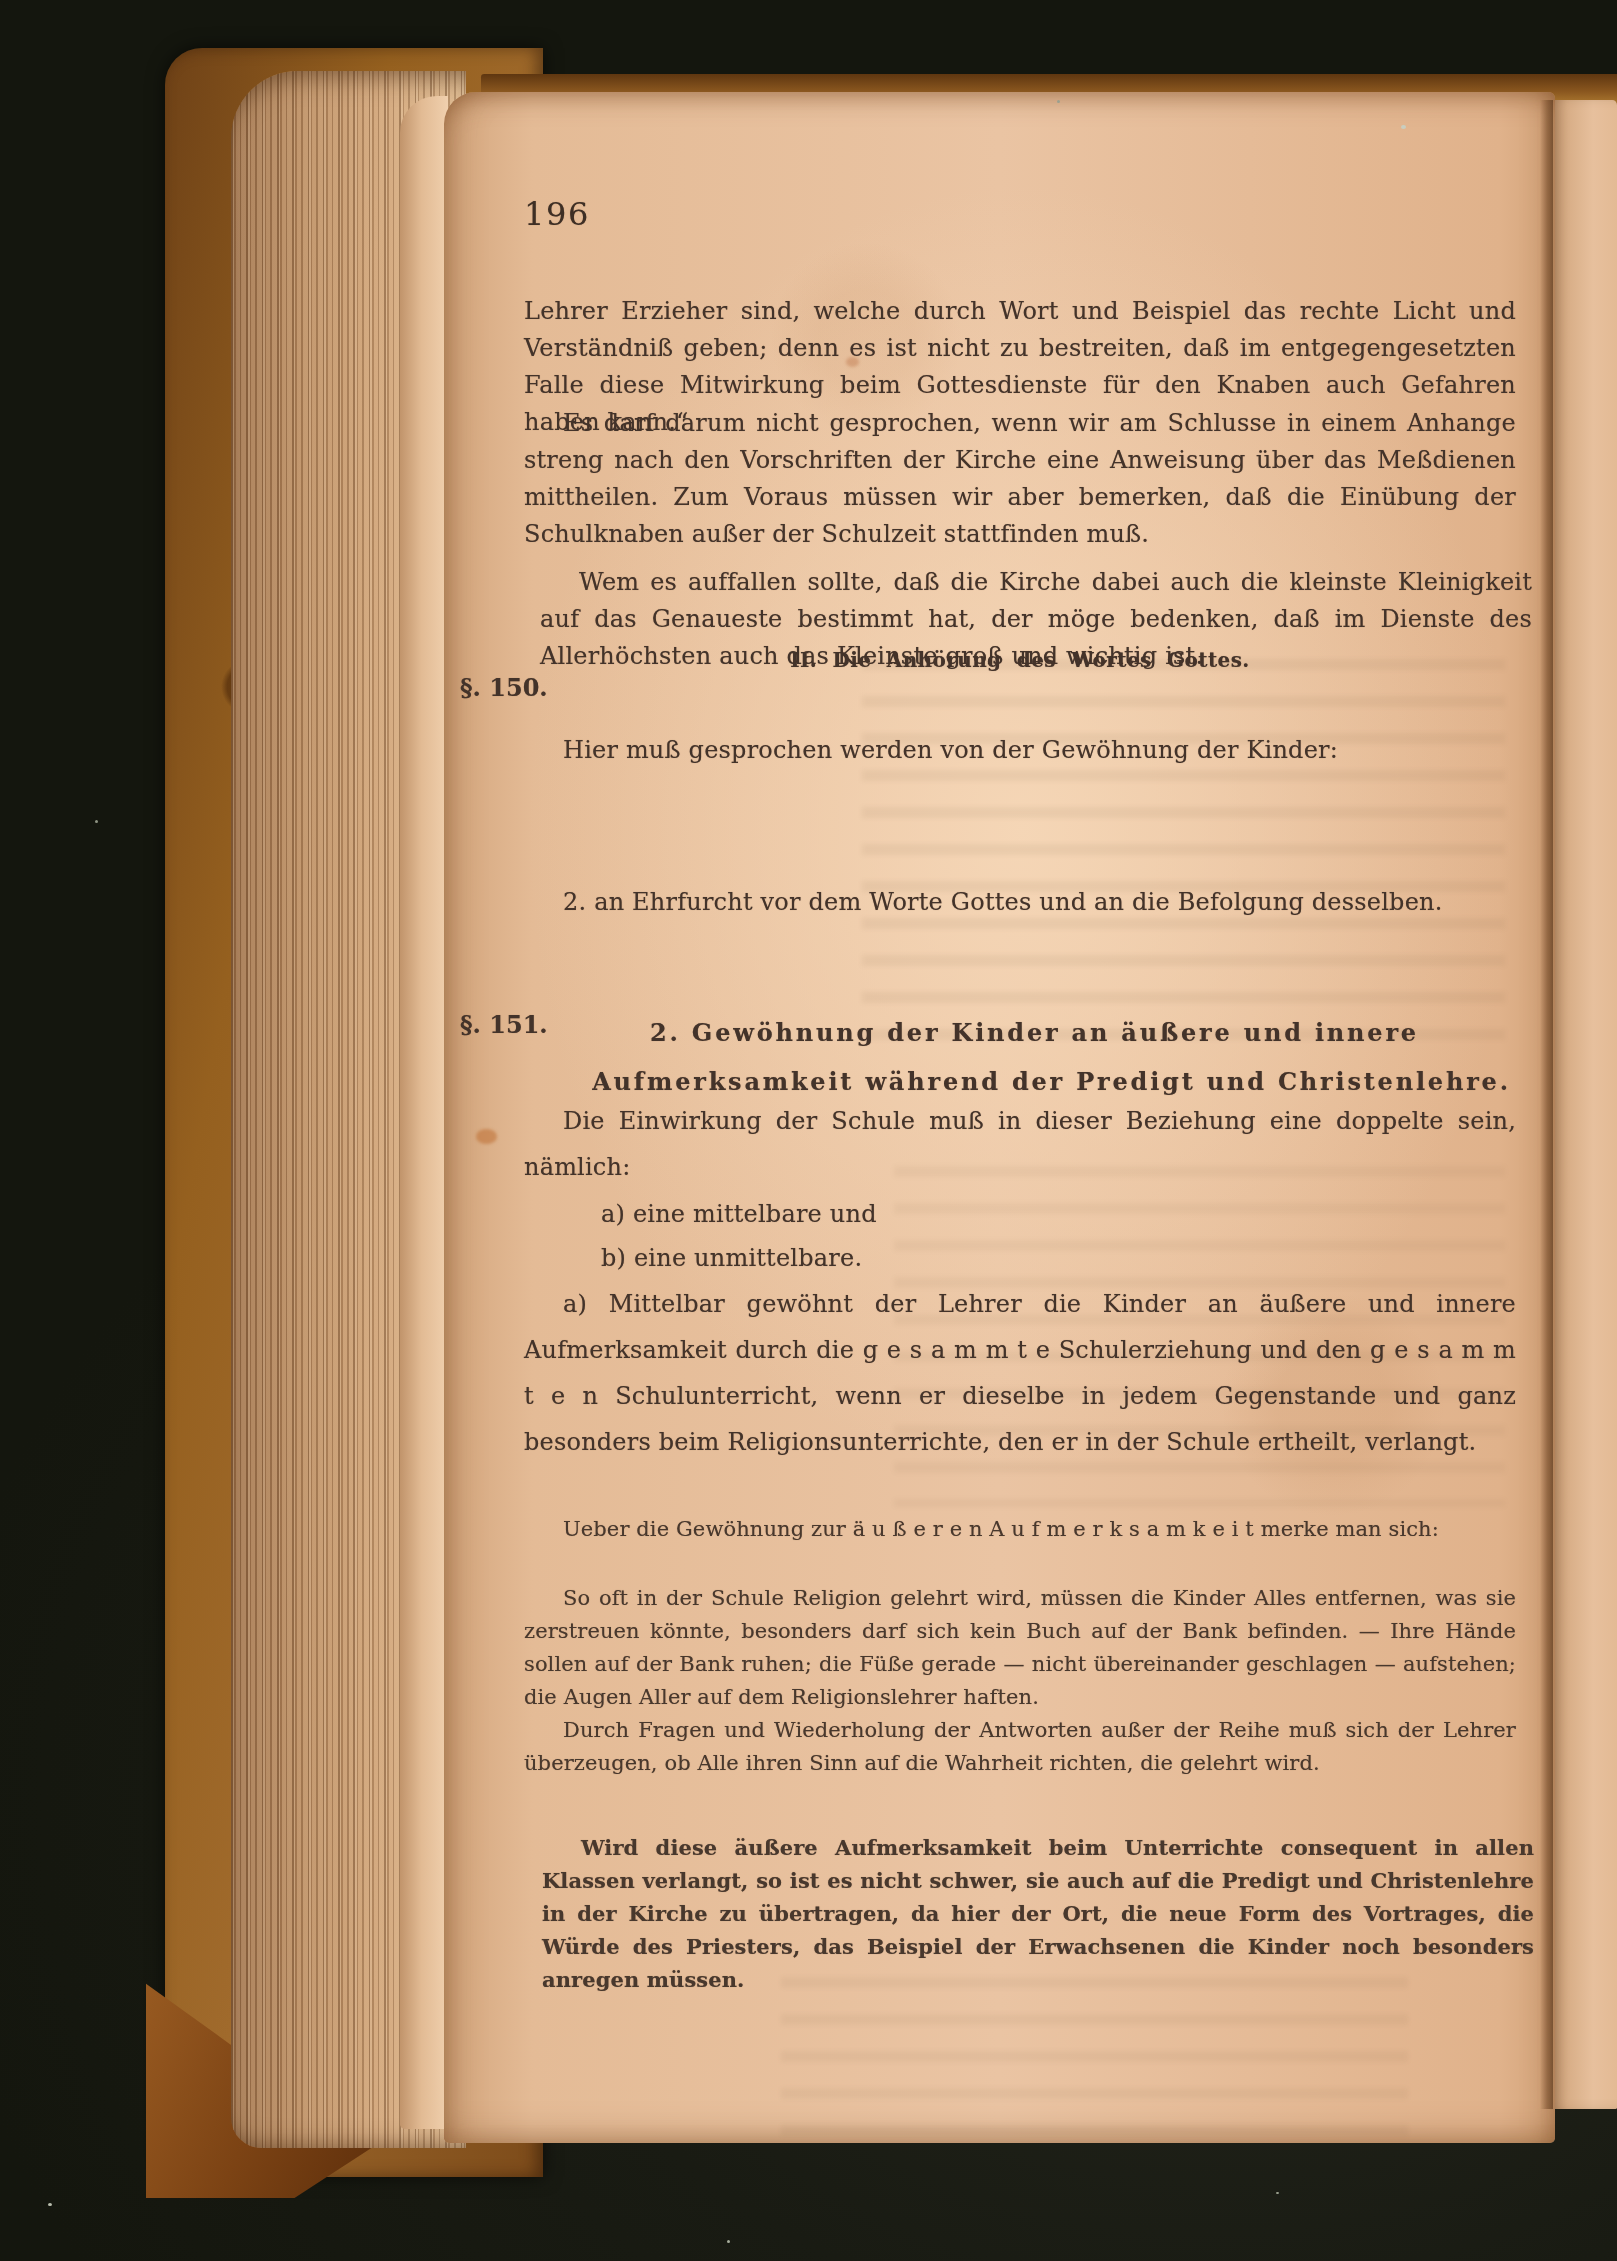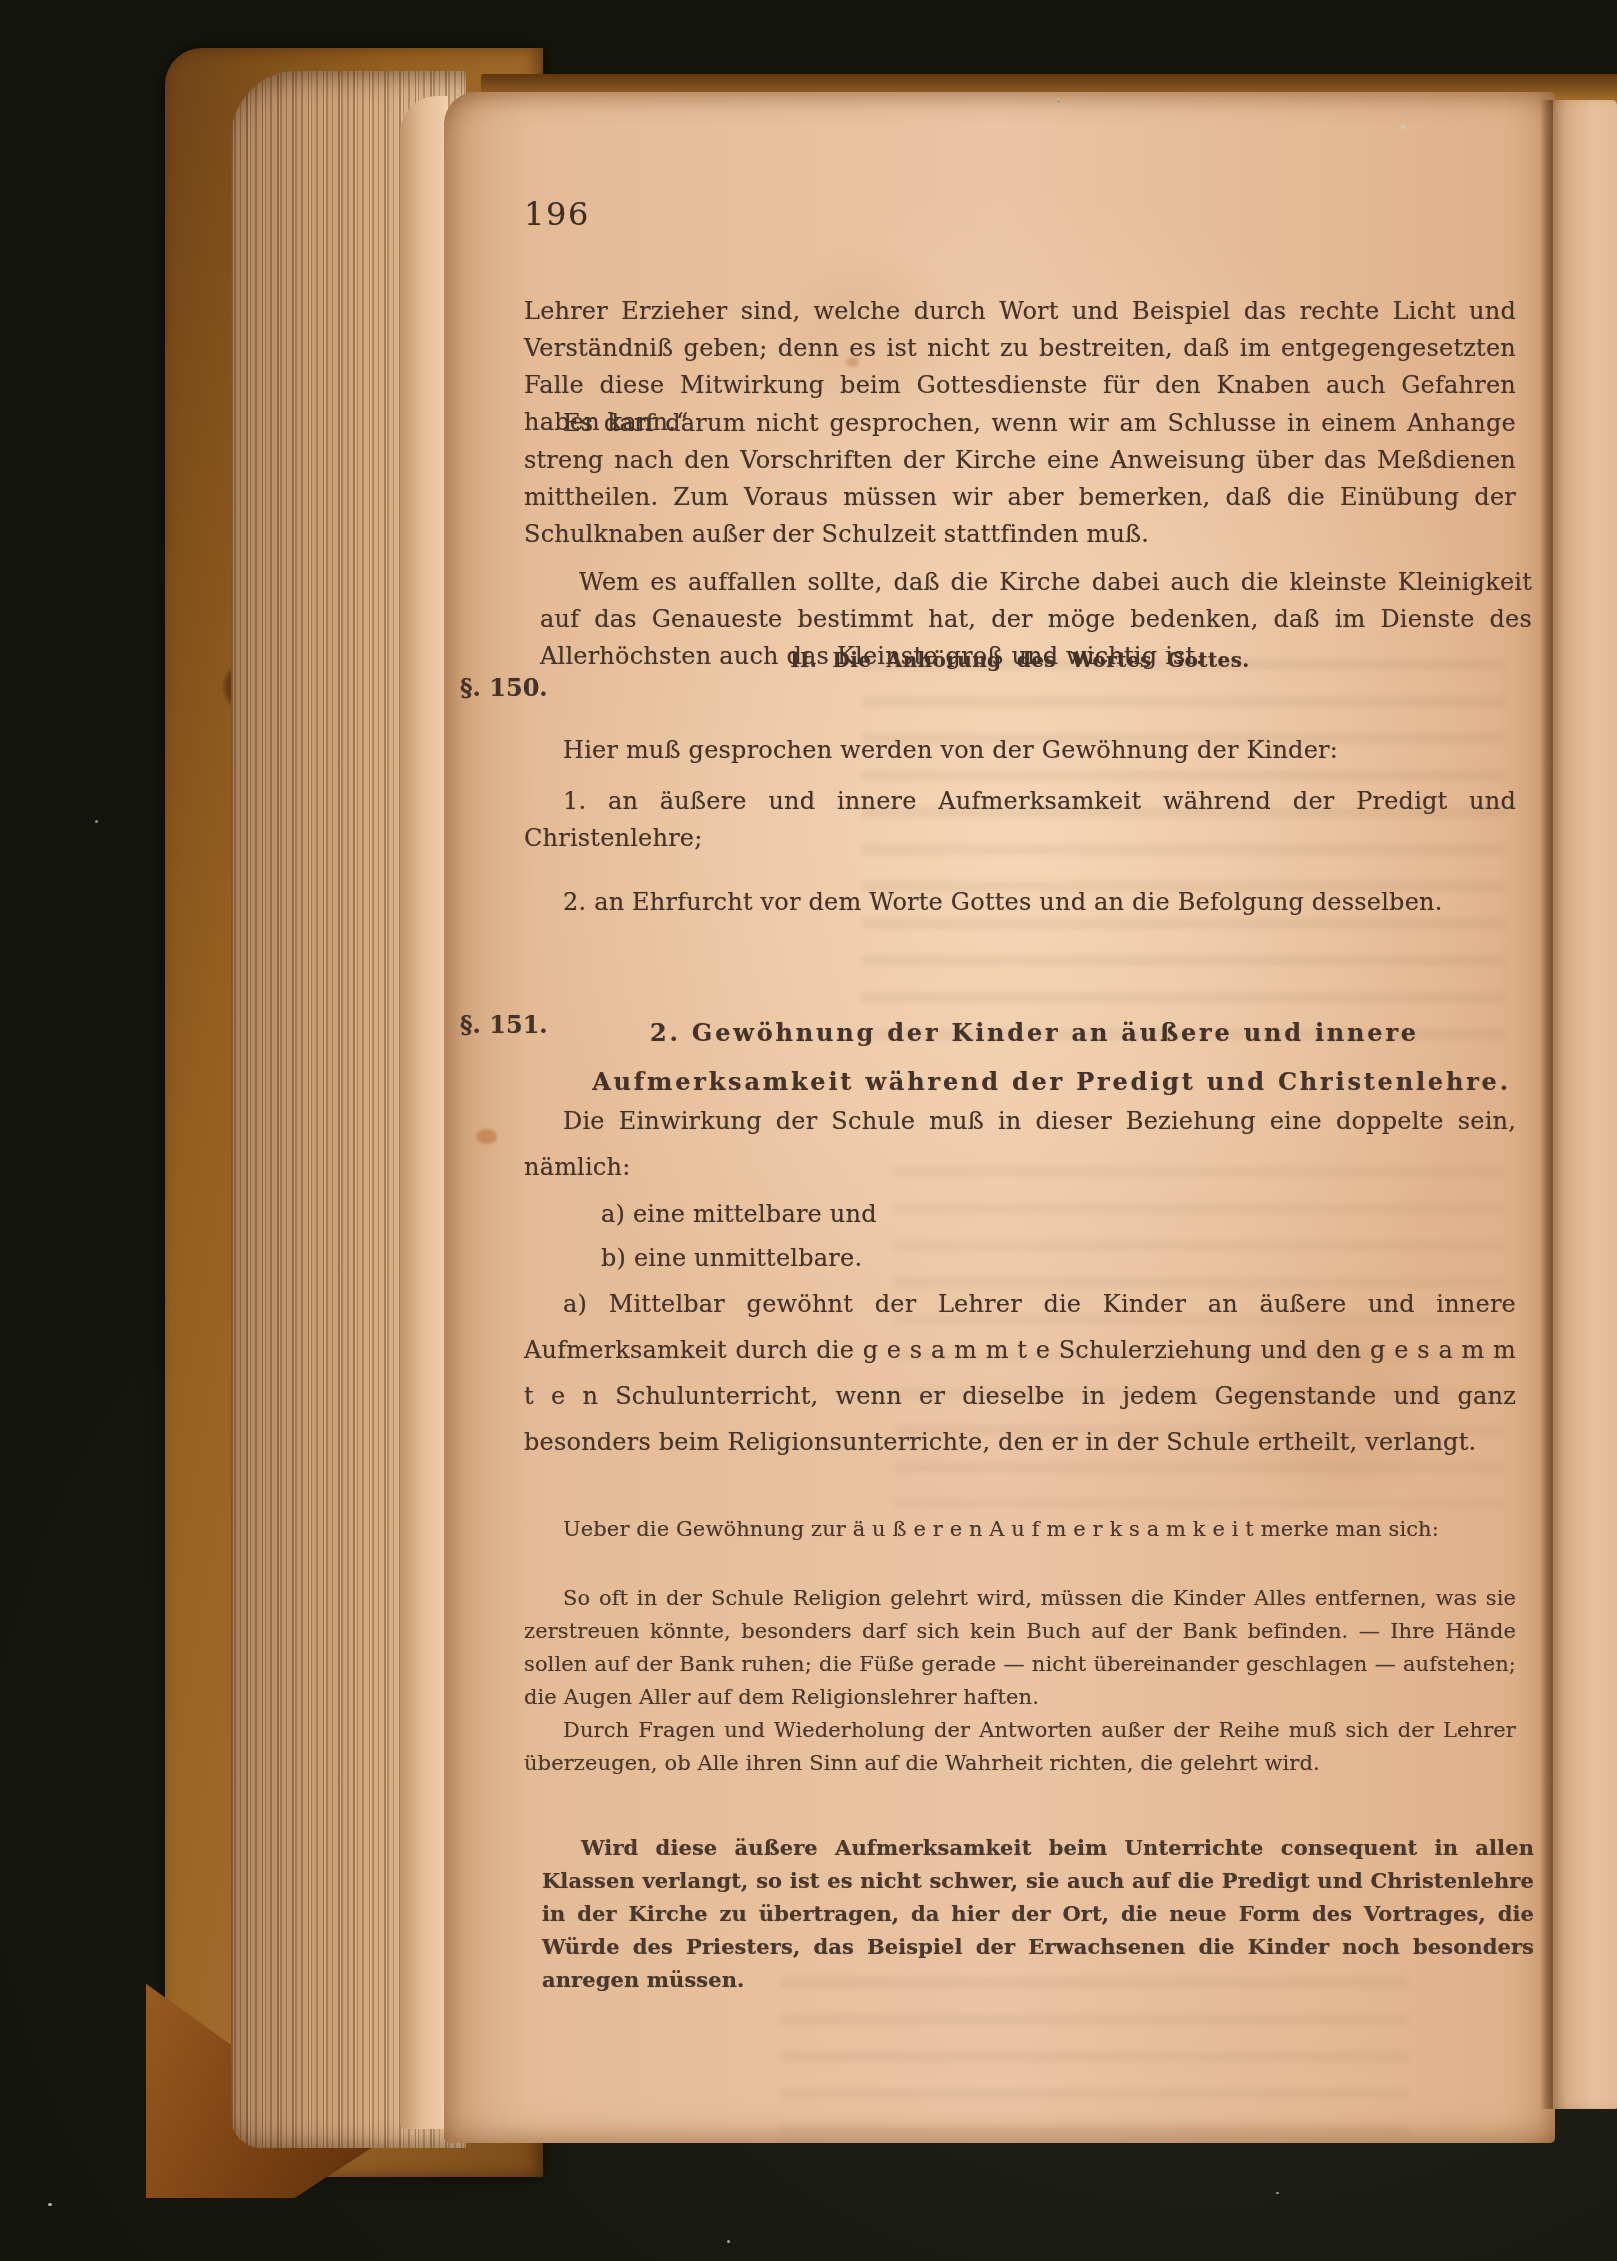--- a/index.html
+++ b/index.html
@@ -98,21 +98,20 @@
 
     <div class="txt col pageno">196</div>
 
     <p class="txt col body-txt" style="top:201px;margin:0;">Lehrer Erzieher sind, welche durch Wort und Beispiel das rechte Licht und Verständniß geben; denn es ist nicht zu bestreiten, daß im entgegengesetzten Falle diese Mitwirkung beim Gottesdienste für den Knaben auch Gefahren haben kann.“</p>
     <p class="txt col body-txt indent" style="top:313px;margin:0;">Es darf darum nicht gesprochen, wenn wir am Schlusse in einem Anhange streng nach den Vorschriften der Kirche eine Anweisung über das Meßdienen mittheilen. Zum Voraus müssen wir aber bemerken, daß die Einübung der Schulknaben außer der Schulzeit stattfinden muß.</p>
     <p class="txt col body-txt indent" style="top:456px;margin:16px;">Wem es auffallen sollte, daß die Kirche dabei auch die kleinste Kleinigkeit auf das Genaueste bestimmt hat, der möge bedenken, daß im Dienste des Allerhöchsten auch das Kleinste groß und wichtig ist.</p>
 
     <div class="txt marg-label" style="top:581px;">§. 150.</div>
     <div class="txt col h150">II. Die Anhörung des Wortes Gottes.</div>
     <p class="txt col body-txt indent" style="top:640px;margin:0;">Hier muß gesprochen werden von der Gewöhnung der Kinder:</p>
-    <p class="txt col body-txt indent" style="top:691px;margin:0;">1. an äußere und innere Aufmerksamkeit während der Predigt und Christenlehre;</p>
     <p class="txt col body-txt indent" style="top:792px;margin:0;">2. an Ehrfurcht vor dem Worte Gottes und an die Befolgung desselben.</p>
 
     <div class="txt marg-label" style="top:918px;">§. 151.</div>
     <div class="txt col h151">2. Gewöhnung der Kinder an äußere und innere Aufmerksamkeit während der Predigt und Christenlehre.</div>
     <p class="txt col s151-txt indent" style="top:1006px;margin:0;">Die Einwirkung der Schule muß in dieser Beziehung eine doppelte sein, nämlich:</p>
     <p class="txt col s151-txt list-indent" style="top:1099px;margin:0;text-align:left;">a) eine mittelbare und</p>
     <p class="txt col s151-txt list-indent" style="top:1143px;margin:0;text-align:left;">b) eine unmittelbare.</p>
     <p class="txt col s151-txt indent" style="top:1189px;margin:0;">a) Mittelbar gewöhnt der Lehrer die Kinder an äußere und innere Aufmerksamkeit durch die g e s a m m t e Schulerziehung und den g e s a m m t e n Schulunterricht, wenn er dieselbe in jedem Gegenstande und ganz besonders beim Religionsunterrichte, den er in der Schule ertheilt, verlangt.</p>
 
     <p class="txt col small-txt indent" style="top:1421px;margin:0;">Ueber die Gewöhnung zur ä u ß e r e n  A u f m e r k s a m k e i t merke man sich:</p>

